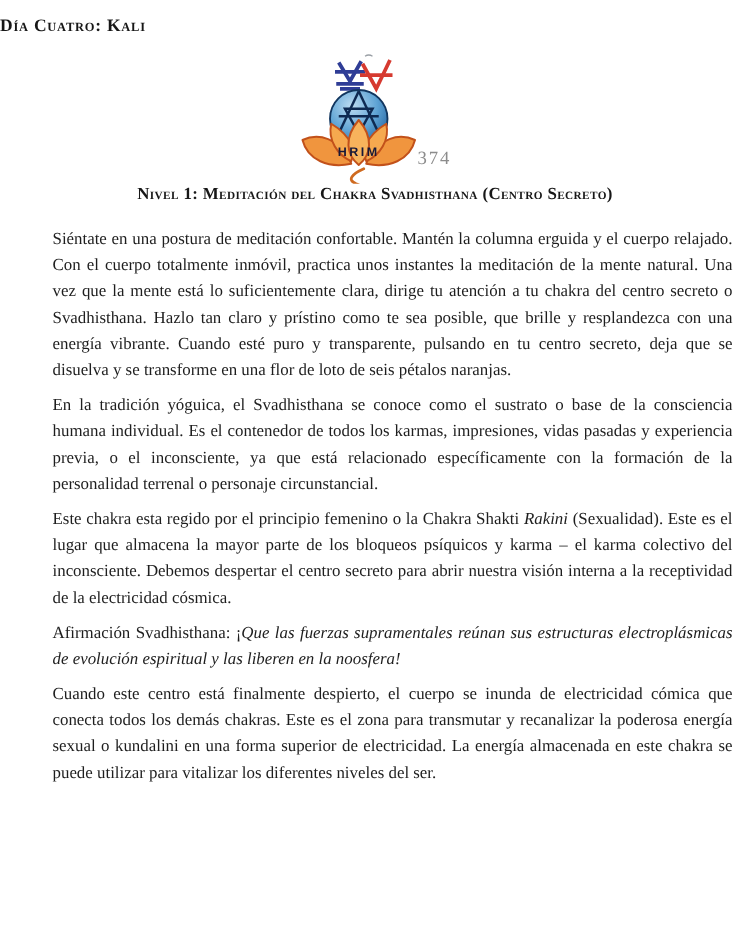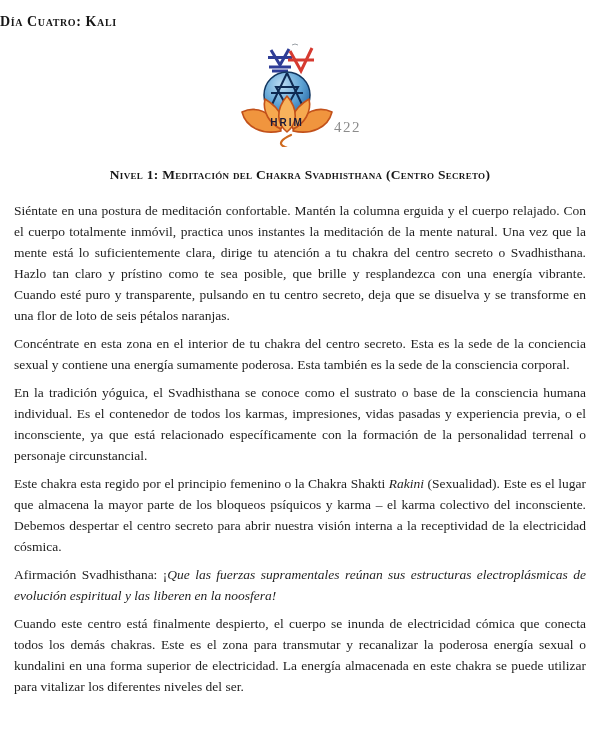--- a/index.html
+++ b/index.html
@@ -32,29 +32,29 @@
     font-family:"Liberation Sans", sans-serif;
     font-weight:bold; font-size:10px; letter-spacing:2px;
     color:#181838;
   }
   .pagenum {
     position:absolute; left:119px; top:78px;
     font-size:15px; letter-spacing:1.5px;
     color:#8c8c8c;
   }
   .heading {
-    margin:20px 0 0;
+    margin:0 0 0;
     text-align:center;
     font-size:13.5px;
     font-weight:bold;
     font-variant:small-caps;
     letter-spacing:0.3px;
     color:#171717;
   }
-  .body-text { padding:0 14px; margin-top:17px; }
+  .body-text { padding:0 14px; margin-top:17px;margin-left:28px; }
   .body-text p {
     margin:0 0 7px;
     font-size:13.5px;
     line-height:21px;
     text-align:justify;
   }
   .body-text em { }
 </style>
 </head>
 <body>
@@ -102,27 +102,26 @@
         <path d="M78,90 C96,94 113,87 117,71 Q102,64 87,76 Q80,83 78,90 Z" fill="#f0953e"></path>
         <path d="M66,88 C55,83 47,71 50,58 Q62,65 67,76 Q68,83 66,88 Z" fill="#f6a94f"></path>
         <path d="M78,88 C89,83 97,71 94,58 Q82,65 77,76 Q76,83 78,88 Z" fill="#f6a94f"></path>
         <path d="M72,91 C62,83 60,69 72,55 C84,69 82,83 72,91 Z" fill="#f8b35c"></path>
       </g>
 
       <path d="M76,94 C67,98 62,103 70,106 C76,108 74,111 68,110" stroke="#cf6a1f" stroke-width="2.2" fill="none" stroke-linecap="round"></path>
     </svg>
 
     <span class="hrim">HRIM</span>
-    <span class="pagenum">422</span>
+    <span class="pagenum">374</span>
   </div>
 
   <h2 class="heading">Nivel 1: Meditación del Chakra Svadhisthana (Centro Secreto)</h2>
 
   <div class="body-text">
       <p><span>Siéntate en una postura de meditación confortable. Mantén la columna erguida y el cuerpo relajado. Con el cuerpo totalmente inmóvil, practica unos instantes la meditación de la mente natural. Una vez que la mente está lo suficientemente clara, dirige tu atención a tu chakra del centro secreto o Svadhisthana. Hazlo tan claro y prístino como te sea posible, que brille y resplandezca con una energía vibrante. Cuando esté puro y transparente, pulsando en tu centro secreto, deja que se disuelva y se transforme en una flor de loto de seis pétalos naranjas.</span></p>
-      <p><span>Concéntrate en esta zona en el interior de tu chakra del centro secreto. Esta es la sede de la conciencia sexual y contiene una energía sumamente poderosa. Esta también es la sede de la consciencia corporal.</span></p>
       <p><span>En la tradición yóguica, el Svadhisthana se conoce como el sustrato o base de la consciencia humana individual. Es el contenedor de todos los karmas, impresiones, vidas pasadas y experiencia previa, o el inconsciente, ya que está relacionado específicamente con la formación de la personalidad terrenal o personaje circunstancial.</span></p>
       <p><span>Este chakra esta regido por el principio femenino o la Chakra Shakti </span><em>Rakini</em><span> (Sexualidad). Este es el lugar que almacena la mayor parte de los bloqueos psíquicos y karma – el karma colectivo del inconsciente. Debemos despertar el centro secreto para abrir nuestra visión interna a la receptividad de la electricidad cósmica.</span></p>
       <p><span>Afirmación Svadhisthana: ¡</span><em>Que las fuerzas supramentales reúnan sus estructuras electroplásmicas de evolución espiritual y las liberen en la noosfera!</em></p>
       <p><span>Cuando este centro está finalmente despierto, el cuerpo se inunda de electricidad cómica que conecta todos los demás chakras. Este es el zona para transmutar y recanalizar la poderosa energía sexual o kundalini en una forma superior de electricidad. La energía almacenada en este chakra se puede utilizar para vitalizar los diferentes niveles del ser.</span></p>
     </div>
 
 </div>
 
 </body></html>

